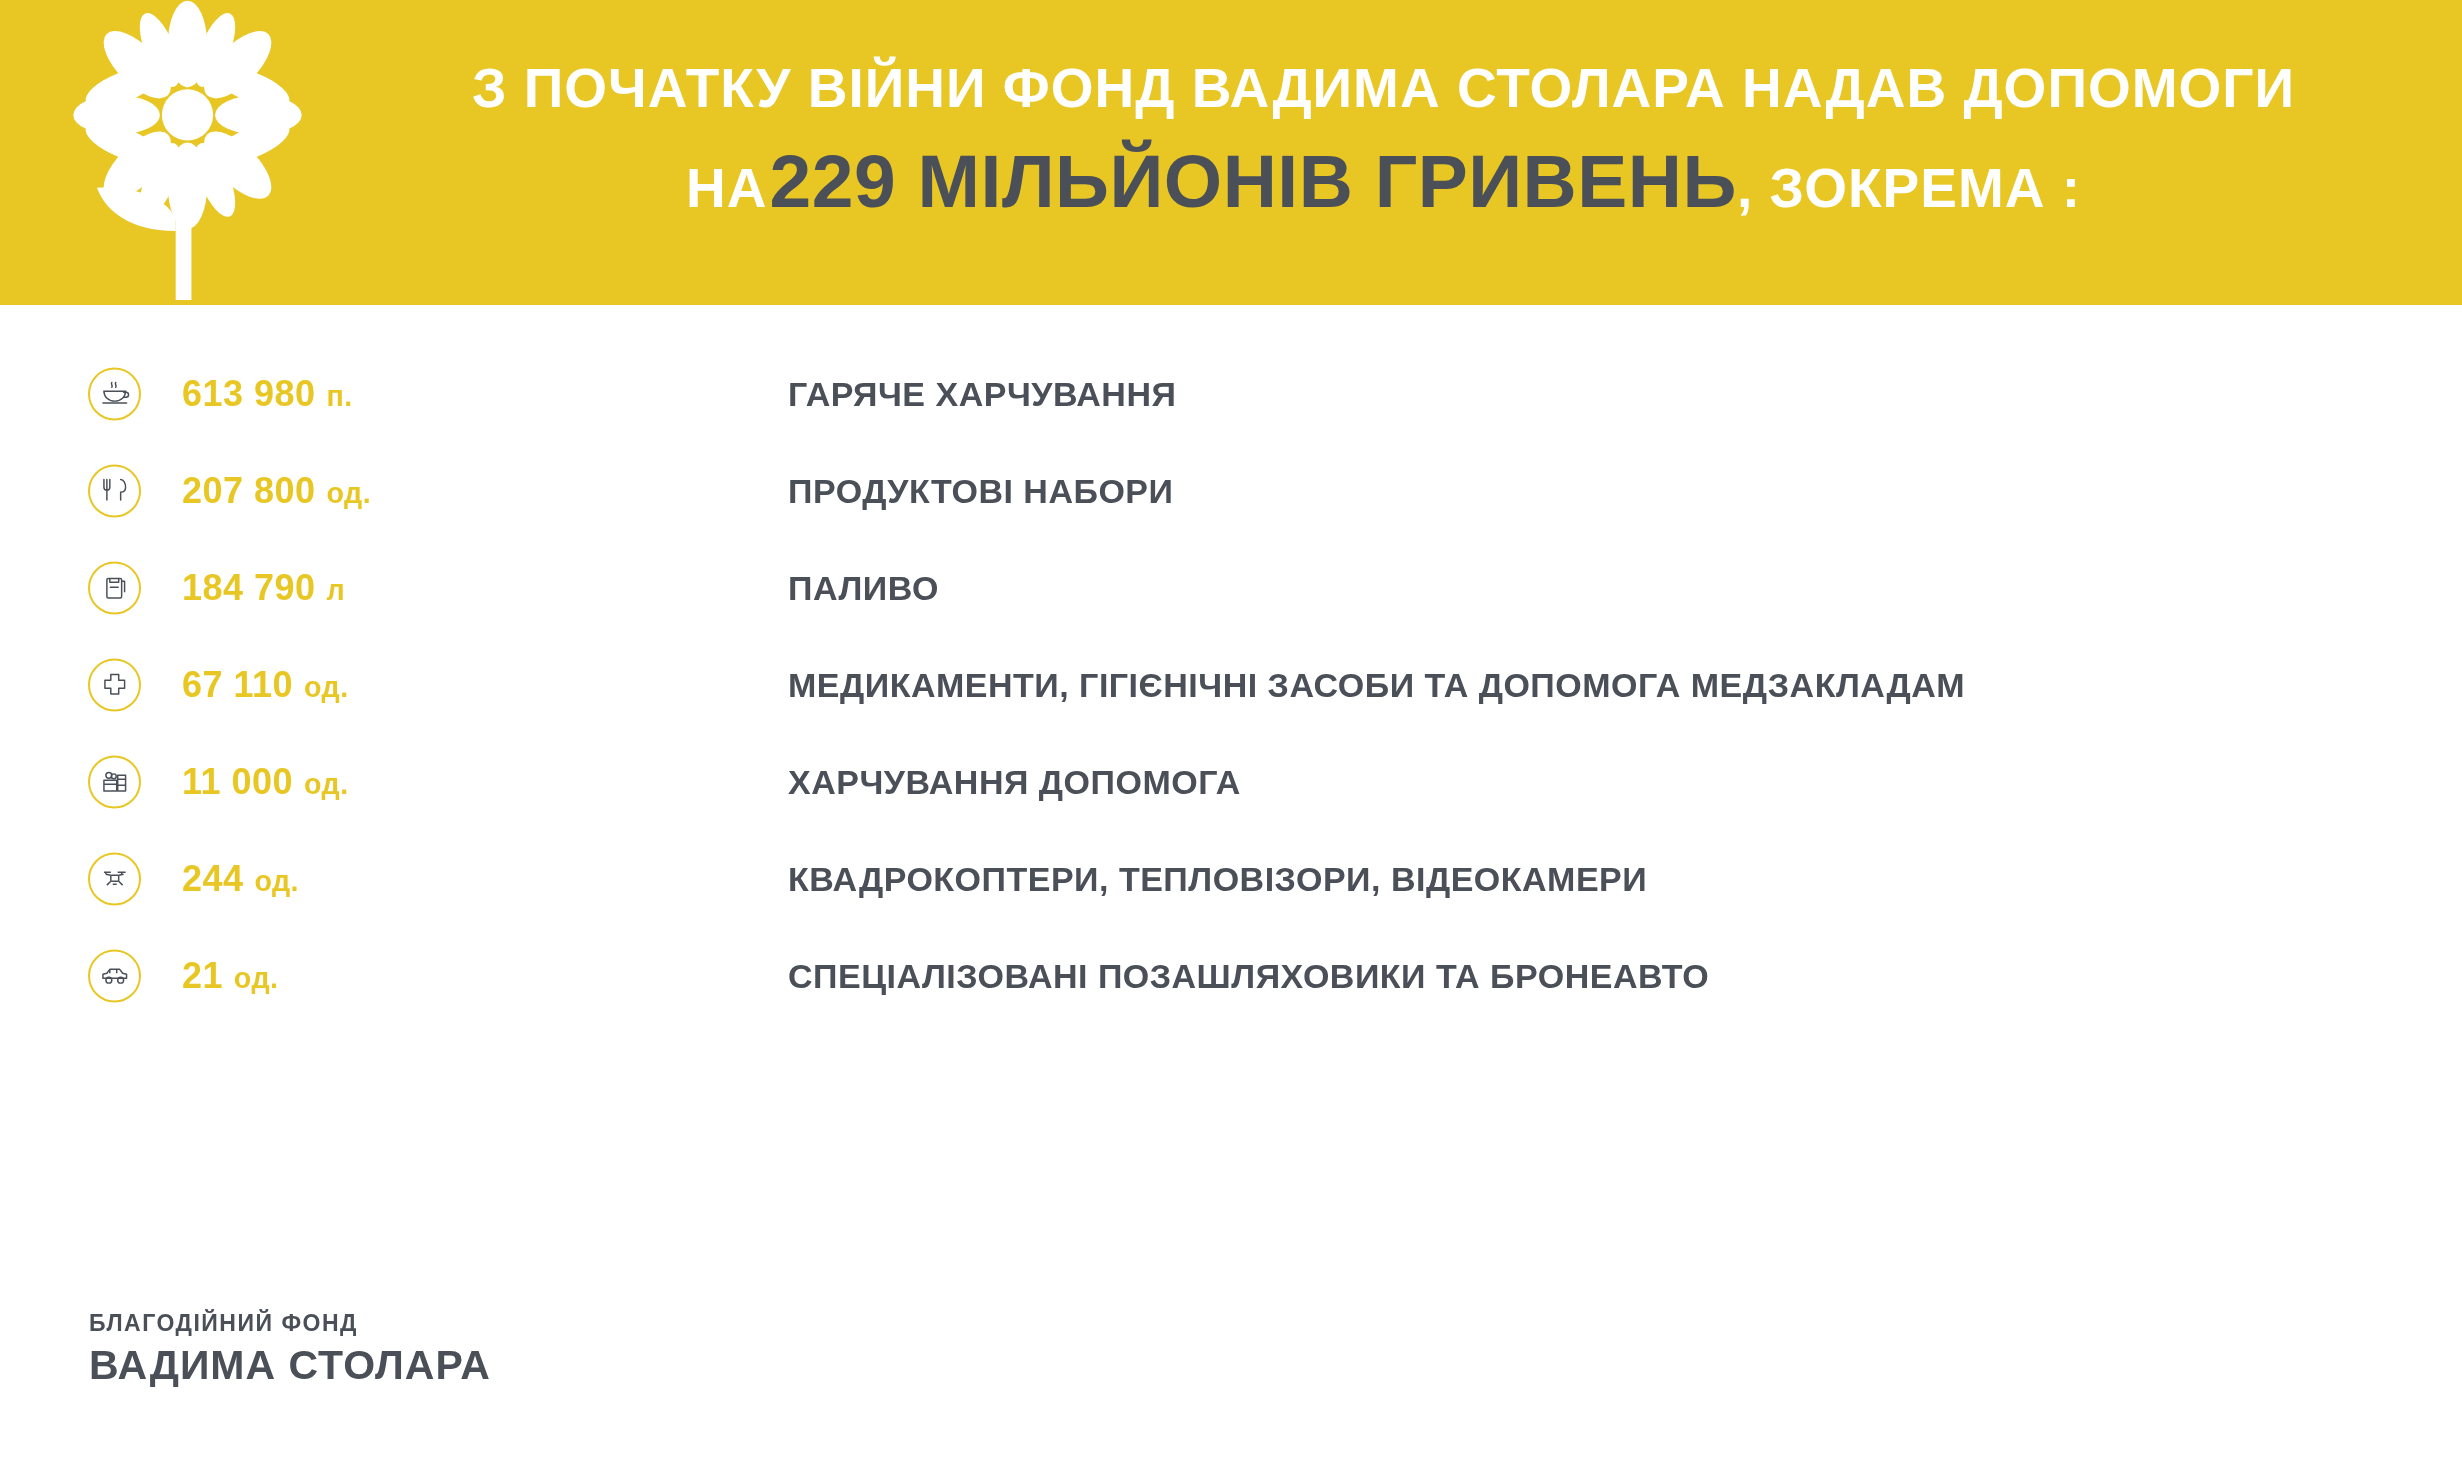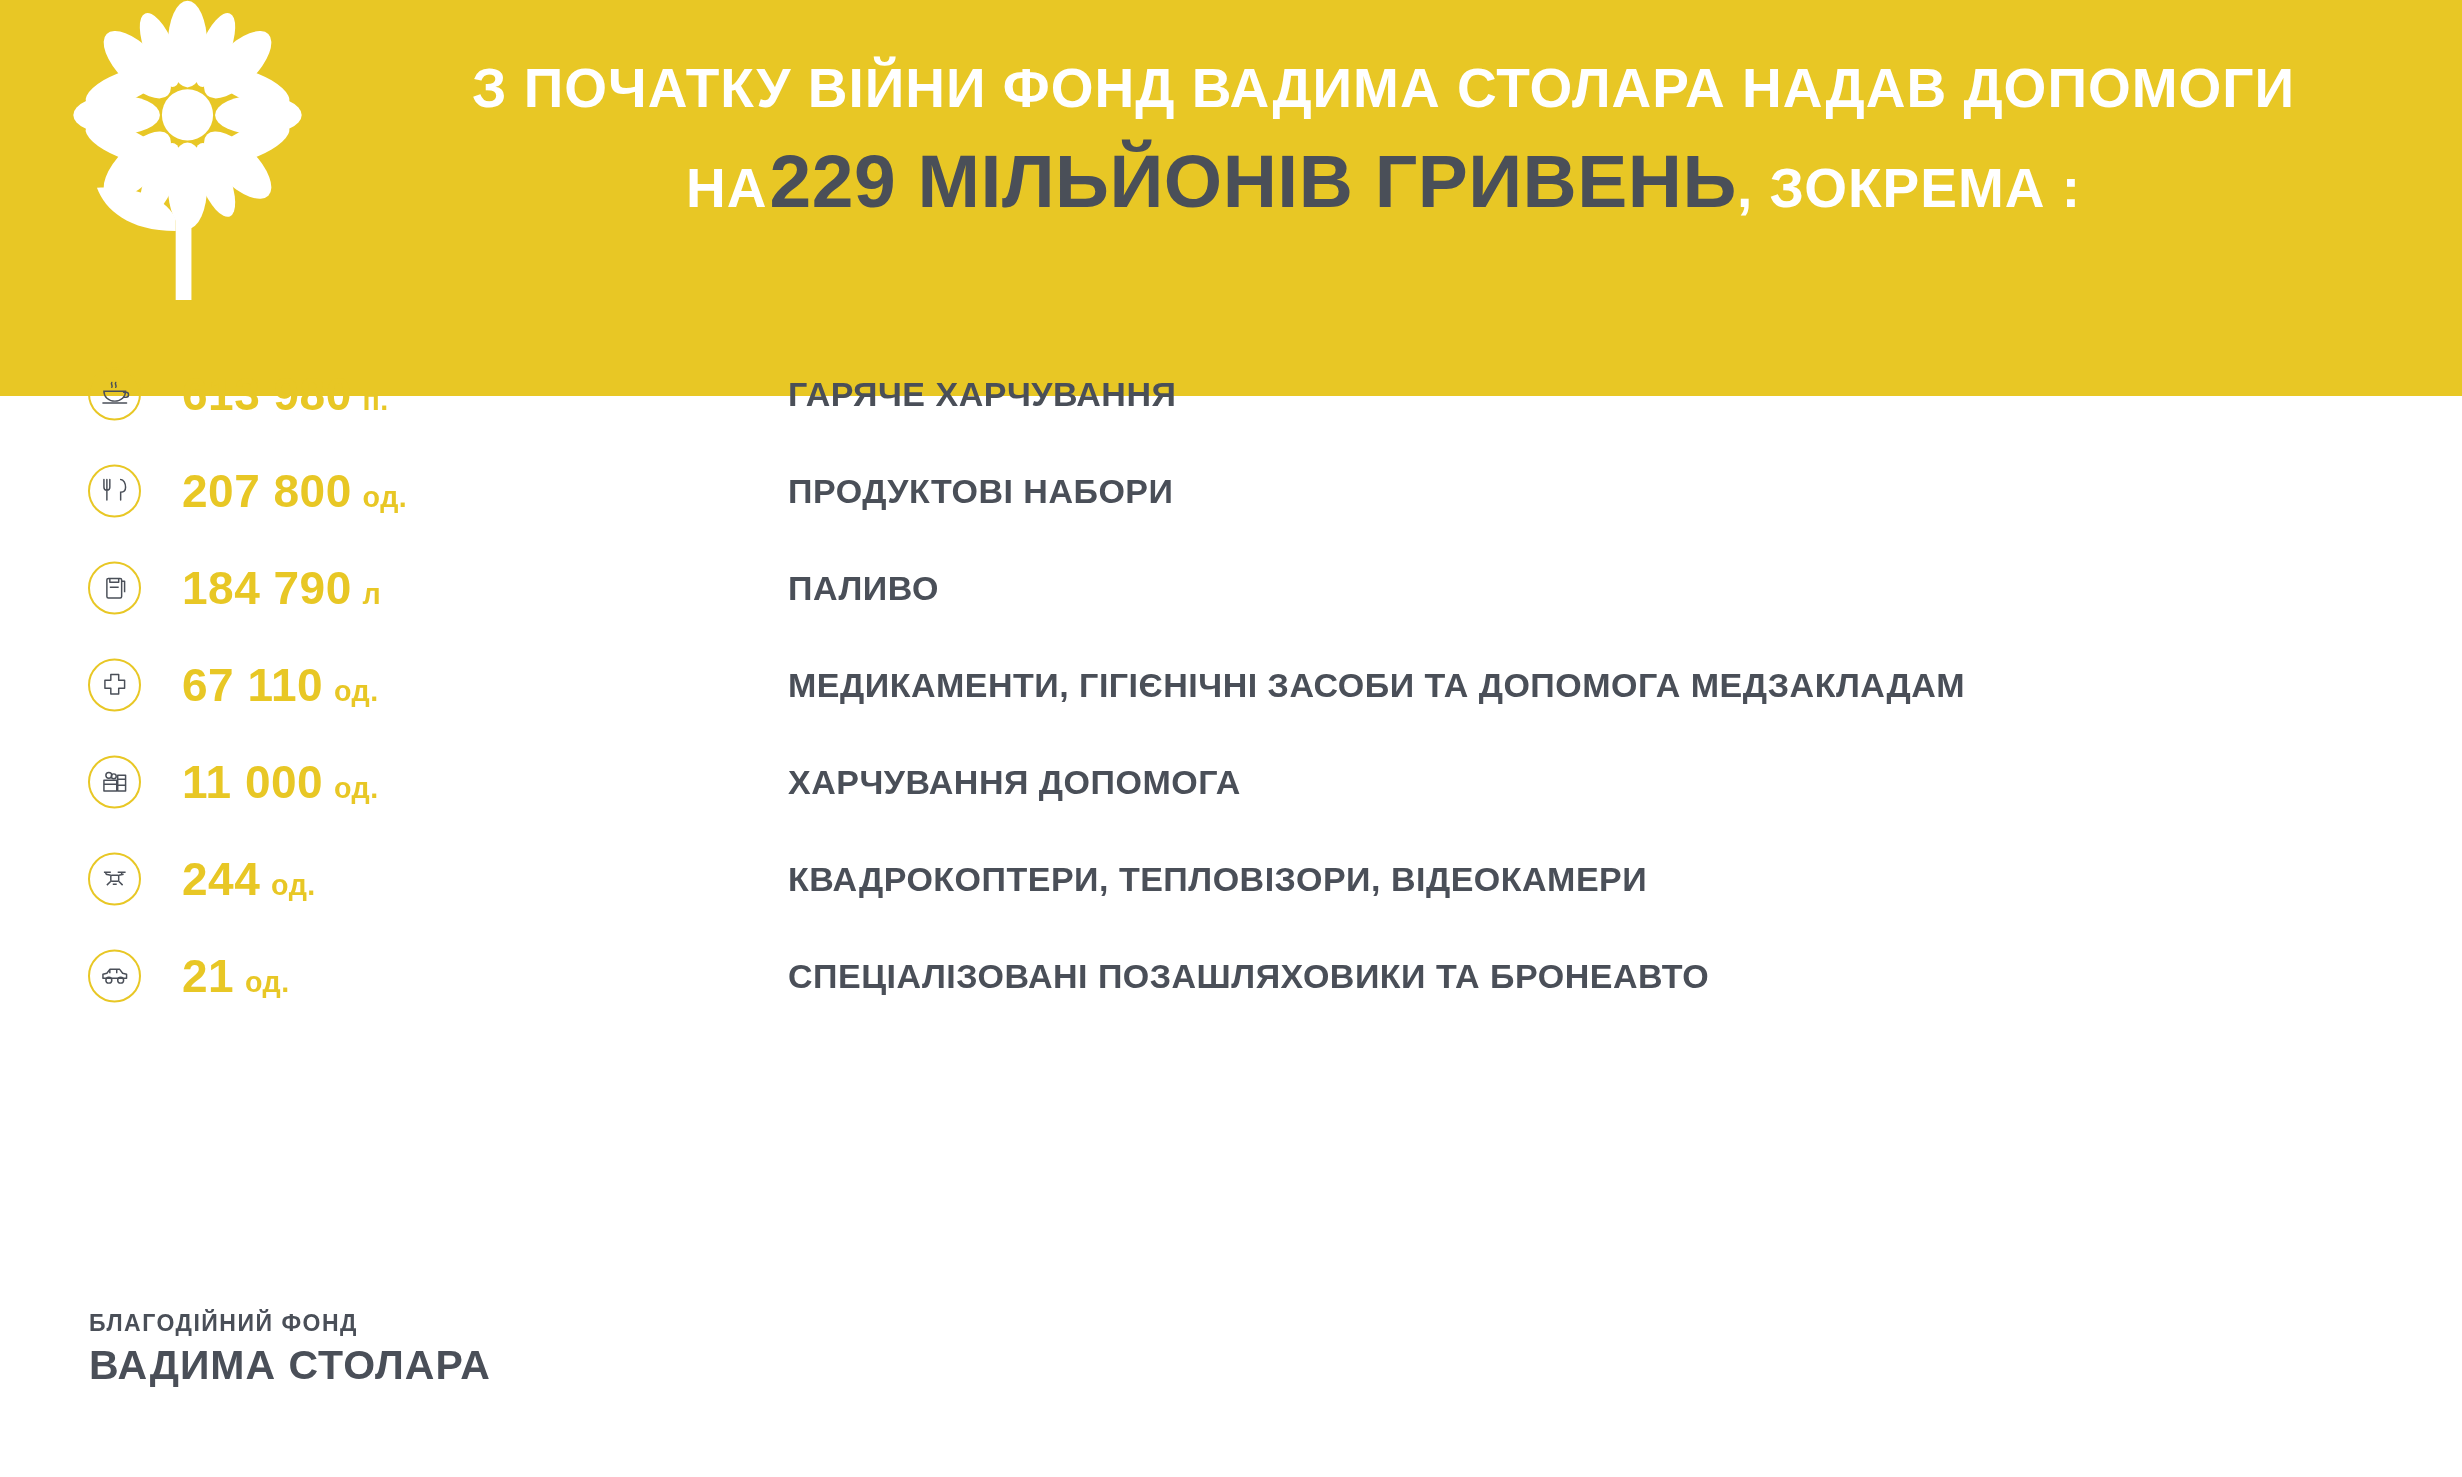--- a/index.html
+++ b/index.html
@@ -14,21 +14,21 @@
     overflow: hidden;
     position: relative;
   }
 
   
   .header {
     position: absolute;
     left: 0;
     top: 0;
     width: 2462px;
-    height: 396px;
+    height: 305px;
     background: #e8c725;
     box-sizing: border-box;
   }
 
   .header-flower {
     position: absolute;
     left: 19.7px;
     top: -14.8px;
     width: 335px;
     height: 315px;
@@ -114,21 +114,21 @@
   .icon-circle svg { display: block; }
 
   .amount-cell {
     position: absolute;
     left: 182px;
     top: 50%;
     transform: translateY(-50%);
     white-space: nowrap;
   }
   .amount-value {
-    font-size: 46px;
+    font-size: 36px;
     font-weight: bold;
     color: #e8c725;
     letter-spacing: 0.5px;
   }
   .amount-unit {
     font-size: 28.6px;
     font-weight: bold;
     color: #e8c725;
     margin-left: 10.8px;
     letter-spacing: 0.5px;

